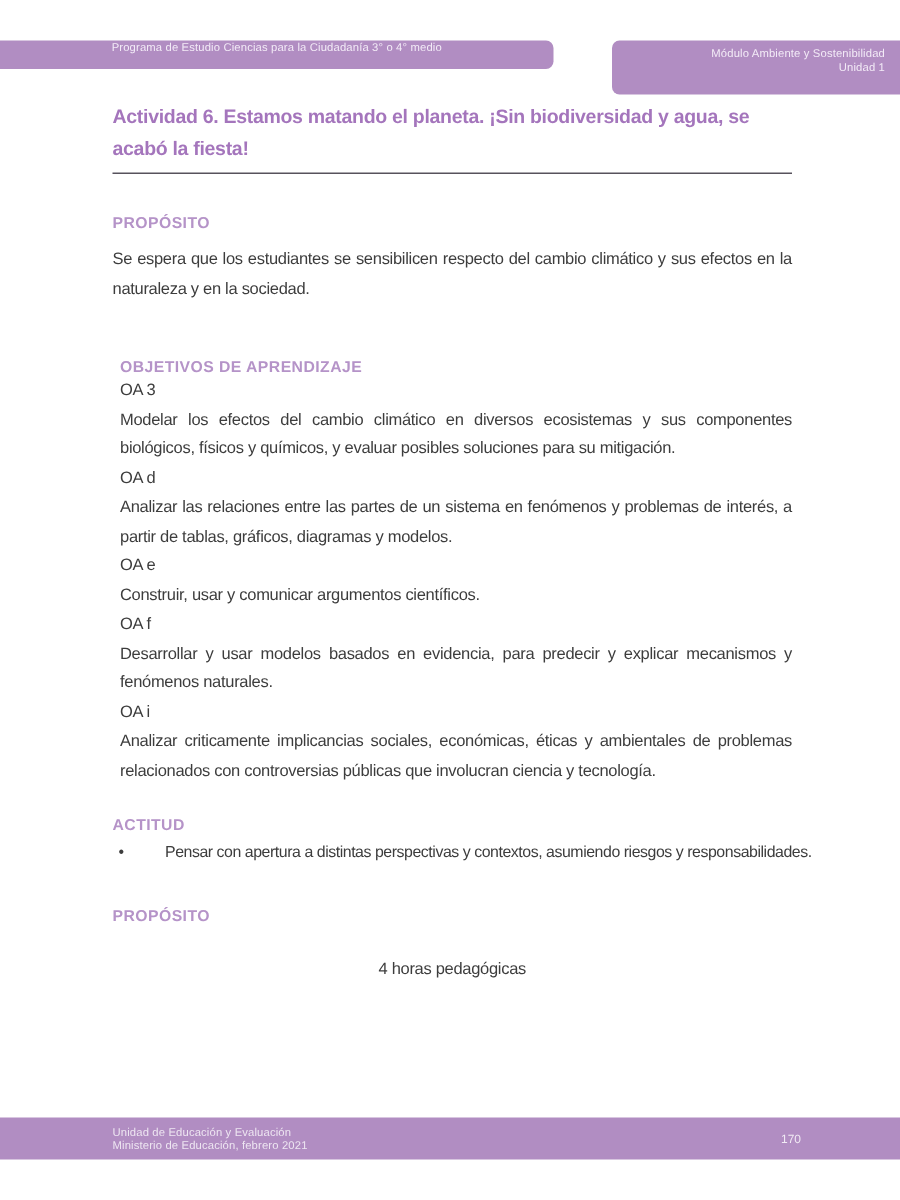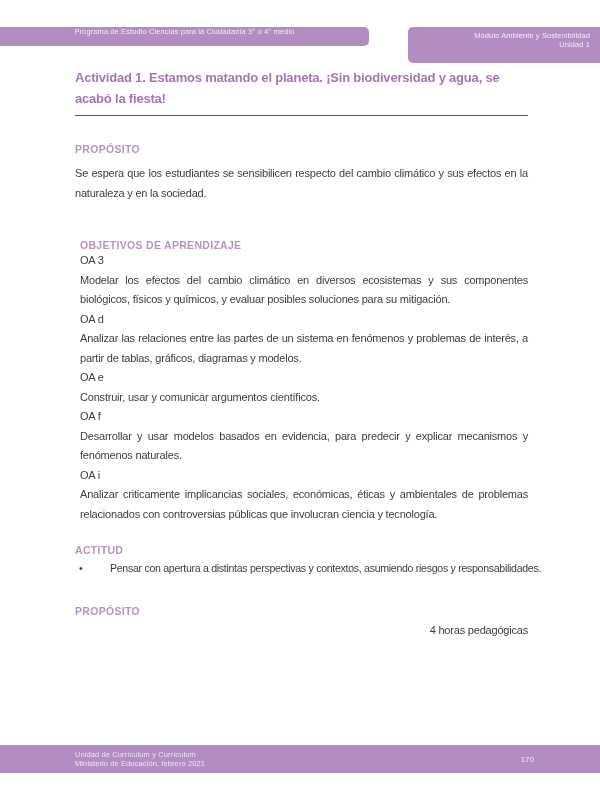--- a/index.html
+++ b/index.html
@@ -87,21 +87,21 @@
     margin-top: 3px;
     padding-left: 4px;
     font-size: 10.6px;
     letter-spacing: -0.3px;
     line-height: 19.5px;
     color: #3d3d3d;
     white-space: nowrap;
   }
   .bullet-glyph { width: 31px; flex: 0 0 31px; }
   .duracion-label { margin-top: 26px; }
-  .duracion-text  { margin-top: 4px; text-align: right; }
+  .duracion-text  { margin-top: 20px; text-align: center; }
   
   .footer {
     position: absolute;
     left: 0;
     right: 0;
     top: 745px;
     height: 28px;
     background: #b18dc2;
     display: flex;
     align-items: center;
@@ -130,21 +130,21 @@
     <span>Programa de Estudio Ciencias para la Ciudadanía 3° o 4° medio</span>
   </div>
 
   <div class="band band-right">
     <div>Módulo Ambiente y Sostenibilidad</div>
     <div>Unidad 1</div>
   </div>
 
   <div class="content">
 
-    <h1 class="title">Actividad 1. Estamos matando el planeta. ¡Sin biodiversidad y agua, se acabó la fiesta!</h1>
+    <h1 class="title">Actividad 6. Estamos matando el planeta. ¡Sin biodiversidad y agua, se acabó la fiesta!</h1>
 
     <div class="sec-label proposito-label">PROPÓSITO</div>
     <p class="body-text proposito-text">Se espera que los estudiantes se sensibilicen respecto del cambio climático y sus efectos en la naturaleza y en la sociedad.</p>
 
     <div class="oa-block">
       <div class="sec-label">OBJETIVOS DE APRENDIZAJE</div>
 
       <div class="oa-code">OA 3</div>
       <p class="body-text">Modelar los efectos del cambio climático en diversos ecosistemas y sus componentes biológicos, físicos y químicos, y evaluar posibles soluciones para su mitigación.</p>
 
@@ -167,19 +167,19 @@
       <span>Pensar con apertura a distintas perspectivas y contextos, asumiendo riesgos y responsabilidades.</span>
     </div>
 
     <div class="sec-label duracion-label">PROPÓSITO</div>
     <p class="body-text duracion-text">4 horas pedagógicas</p>
 
   </div>
 
   <div class="footer">
     <div class="footer-left">
-      <div>Unidad de Currículum y Currículum</div>
+      <div>Unidad de Educación y Evaluación</div>
       <div>Ministerio de Educación, febrero 2021</div>
     </div>
     <div class="footer-page">170</div>
   </div>
 
 </div>
 
 </body></html>

